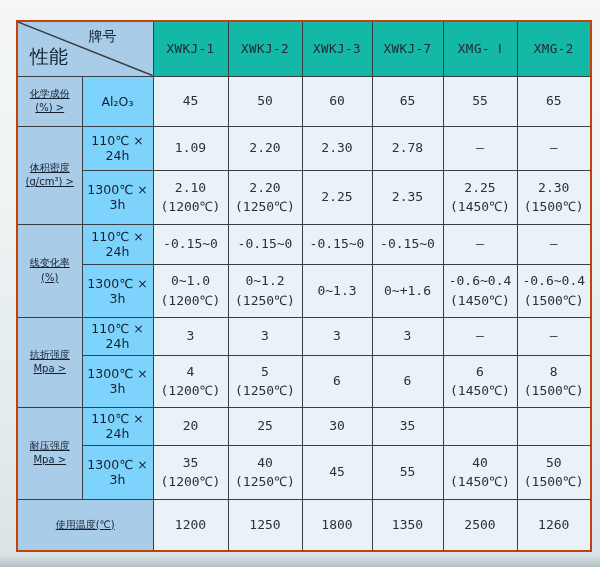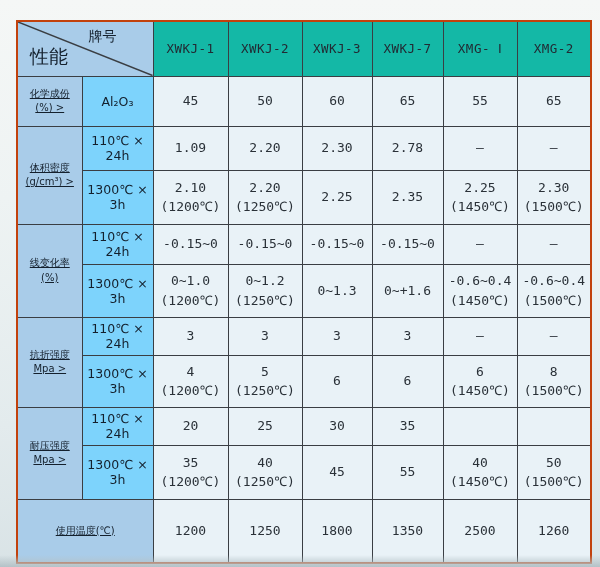--- a/index.html
+++ b/index.html
@@ -199,21 +199,21 @@
     <td class="val">40
 (1250℃)</td>
     <td class="val">45</td>
     <td class="val">55</td>
     <td class="val">40
 (1450℃)</td>
     <td class="val">50
 (1500℃)</td>
   </tr>
 
-  <tr style="height:64px">
+  <tr style="height:52px">
     <td class="lbl" colspan="2">使用温度(℃)</td>
     <td class="val">1200</td>
     <td class="val">1250</td>
     <td class="val">1800</td>
     <td class="val">1350</td>
     <td class="val">2500</td>
     <td class="val">1260</td>
   </tr>
 </tbody>
   </table>

